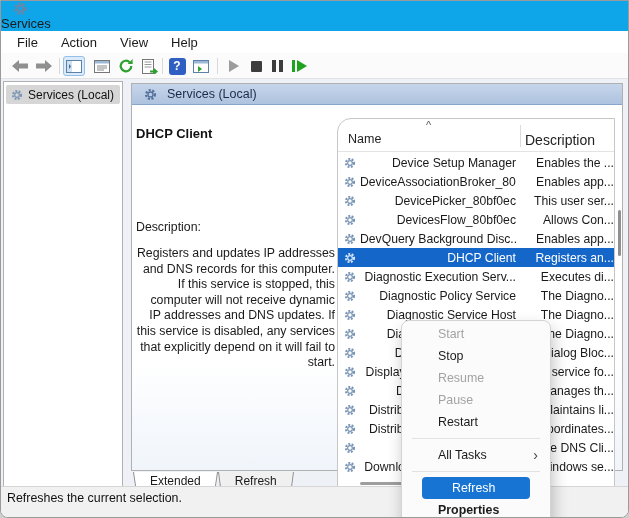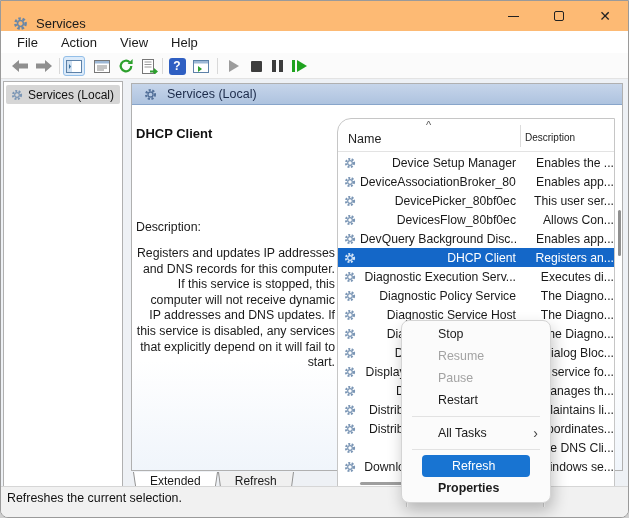--- a/index.html
+++ b/index.html
@@ -3,21 +3,21 @@
 <meta charset="utf-8">
 <style>
   * { margin:0; padding:0; box-sizing:border-box; }
   html,body { background:#cfcfcf; }
   body { font-family:"Liberation Sans", sans-serif; }
   #win {
     position:relative; width:629px; height:518px; background:#ffffff;
     border:1px solid #9a9a9a; border-radius:0 0 8px 8px; overflow:hidden;
   }
   
-  .titlebar { position:absolute; left:0; top:0; right:0; height:30px; background:#fdba74; display:flex; align-items:flex-end; }
+  .titlebar { position:absolute; left:0; top:0; right:0; height:30px; background:#0ea5e9; display:flex; align-items:flex-start;flex-direction:column; }
   .app-icon { margin:0 8px 0 12px; display:flex; }
   .title-text { font-size:13px; color:#1a1a1a; }
   .win-controls { margin-left:auto; display:flex; }
   .win-btn { width:46px; height:30px; display:flex; align-items:center; justify-content:center; color:#222; font-size:13px; }
   .glyph-min { width:11px; height:1px; background:#222; display:block; }
   .glyph-max { width:10px; height:10px; border:1px solid #222; border-radius:2px; display:block; }
   .glyph-close { font-size:14px; line-height:1; }
   
   .menubar { position:absolute; left:0; top:30px; right:0; height:22px; background:#fff; display:flex; align-items:center; padding-left:10px; gap:11px; }
   .menu-item { font-size:13px; color:#1a1a1a; padding:2px 6px; }
@@ -49,21 +49,21 @@
   .svc-title { position:absolute; left:4px; top:21px; font-size:13px; font-weight:bold; color:#111; }
   .svc-links { position:absolute; left:4px; top:56px; font-size:12.3px; color:#1a1a1a; line-height:16px; }
   .lnk { color:#0b5cc4; text-decoration:underline; }
   .svc-desc-label { position:absolute; left:4px; top:115px; font-size:12.3px; color:#1a1a1a; }
   .svc-desc { position:absolute; left:4px; top:141px; width:199px; font-size:12.3px; line-height:15.6px; color:#1a1a1a; }
   
   .listpane { position:absolute; left:205px; top:13px; width:278px; height:372px; background:#fff; border:1px solid #c6c6c6; border-top-left-radius:14px; overflow:hidden; }
   .list-header { position:relative; height:33px; border-bottom:1px solid #e3e3e3; }
   .col-name { position:absolute; left:10px; top:13px; font-size:12.5px; color:#222; }
   .sort-arrow { position:absolute; left:88px; top:0px; font-size:11px; color:#555; }
-  .col-desc { position:absolute; left:187px; top:13px; font-size:10px; color:#222; }
+  .col-desc { position:absolute; left:187px; top:13px; font-size:14px; color:#222; }
   .col-divider { position:absolute; left:182px; top:6px; width:1px; height:22px; background:#dcdcdc; }
   .rows { position:absolute; left:0; top:34px; right:0; bottom:0; }
   .row { position:relative; height:19px; display:flex; align-items:center; }
   .row .gear { color:#7b96b5; margin-left:6px; display:flex; }
   .row .nm { margin-left:4px; font-size:12.2px; color:#1a1a1a; white-space:nowrap; overflow:hidden; width:156px; flex:none; }
   .row .ds { margin-left:5px; font-size:12.2px; color:#1a1a1a; white-space:nowrap; overflow:hidden; flex:1; }
   .row.selected { background:#1467c8; }
   .row.selected .nm, .row.selected .ds { color:#fff; }
   .row.selected .gear { color:#d5e5f7; }
   .hscroll { position:absolute; left:22px; bottom:4px; width:68px; height:3px; background:#9e9e9e; border-radius:2px; }
@@ -397,20 +397,21 @@
         <div class="vscroll"></div>
       </div>
     </div>
 
     <div class="tabs">
       <div class="tab active"><b>Extended</b></div>
       <div class="tab"><b>Refresh</b></div>
     </div>
 
     <div class="ctxmenu">
+      <div class="mi disabled">Start</div>
       <div class="mi">Stop</div>
       <div class="mi disabled">Resume</div>
       <div class="mi disabled">Pause</div>
       <div class="mi">Restart</div>
       <div class="msep"></div>
       <div class="mi"><span>All Tasks</span><span class="sub-arrow">›</span></div>
       <div class="msep"></div>
       <div class="mi highlighted">Refresh</div>
       <div class="mi default-bold">Properties</div>
 

